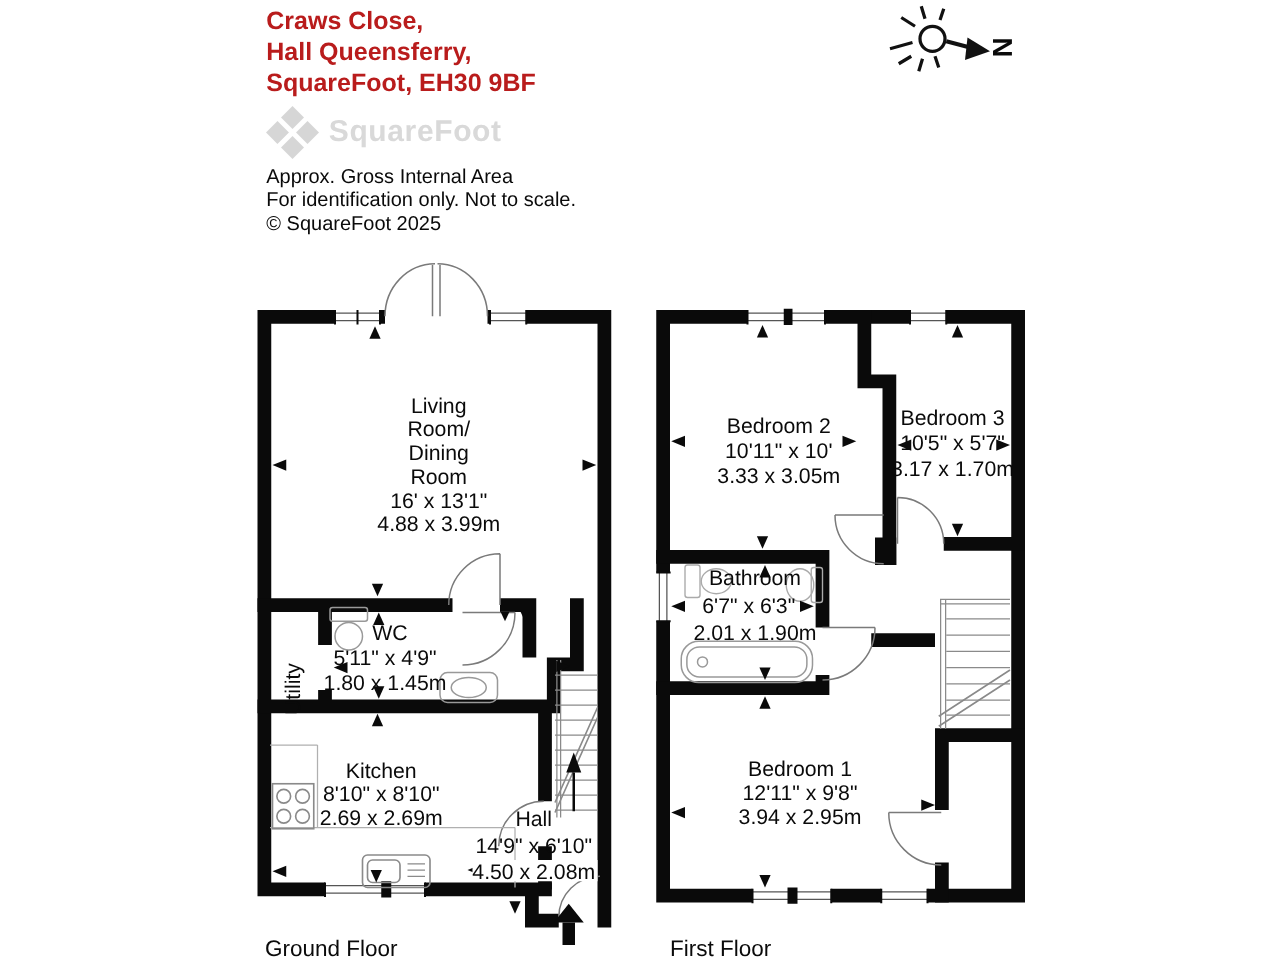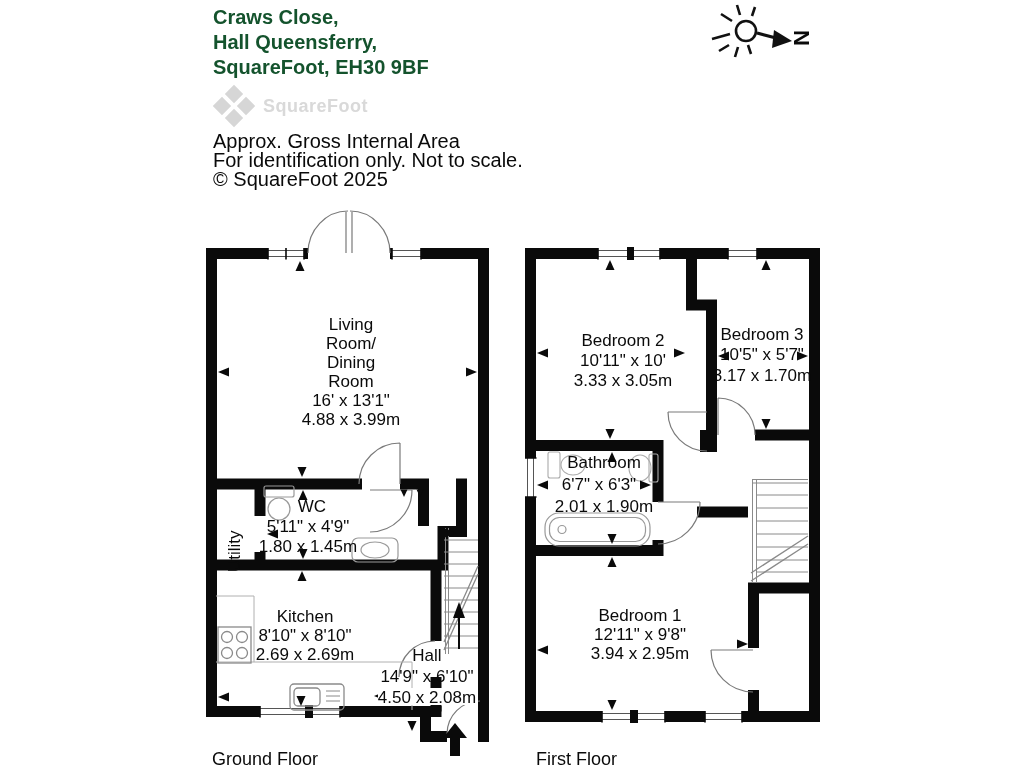--- a/index.html
+++ b/index.html
@@ -1,23 +1,23 @@
 <!DOCTYPE html>
 <html><head>
 <meta charset="utf-8">
 <style>
   html,body{margin:0;padding:0;background:#fff;}
   .stage{position:relative;width:1024px;height:768px;background:#ffffff;overflow:hidden;
          font-family:"Liberation Sans", sans-serif;color:#111;}
   .plan-svg{position:absolute;left:0;top:0;}
-  .addr{position:absolute;left:213px;top:5px;font-weight:bold;font-size:20px;line-height:25px;color:#14532d;}
+  .addr{position:absolute;left:213px;top:5px;font-weight:bold;font-size:20px;line-height:25px;color:#b91c1c;}
   .addr span{display:block;}
   .logo{position:absolute;left:211px;top:84px;height:44px;display:flex;align-items:center;}
-  .logo-text{font-weight:bold;font-size:18px;color:#d9d9d9;letter-spacing:.5px;margin-left:6px;}
-  .meta{position:absolute;left:213px;top:132px;font-size:20px;line-height:19px;color:#0a0a0a;}
+  .logo-text{font-weight:bold;font-size:24px;color:#d9d9d9;letter-spacing:.5px;margin-left:6px;}
+  .meta{position:absolute;left:213px;top:132px;font-size:16px;line-height:19px;color:#0a0a0a;}
   .meta span{display:block;}
   svg text{font-family:"Liberation Sans", sans-serif;font-size:17px;fill:#0a0a0a;}
   svg text.floor-label{font-size:18px;}
   svg text.logo-n{font-size:22px;font-weight:bold;}
 </style>
 </head>
 <body>
 
 <div class="stage">
 

